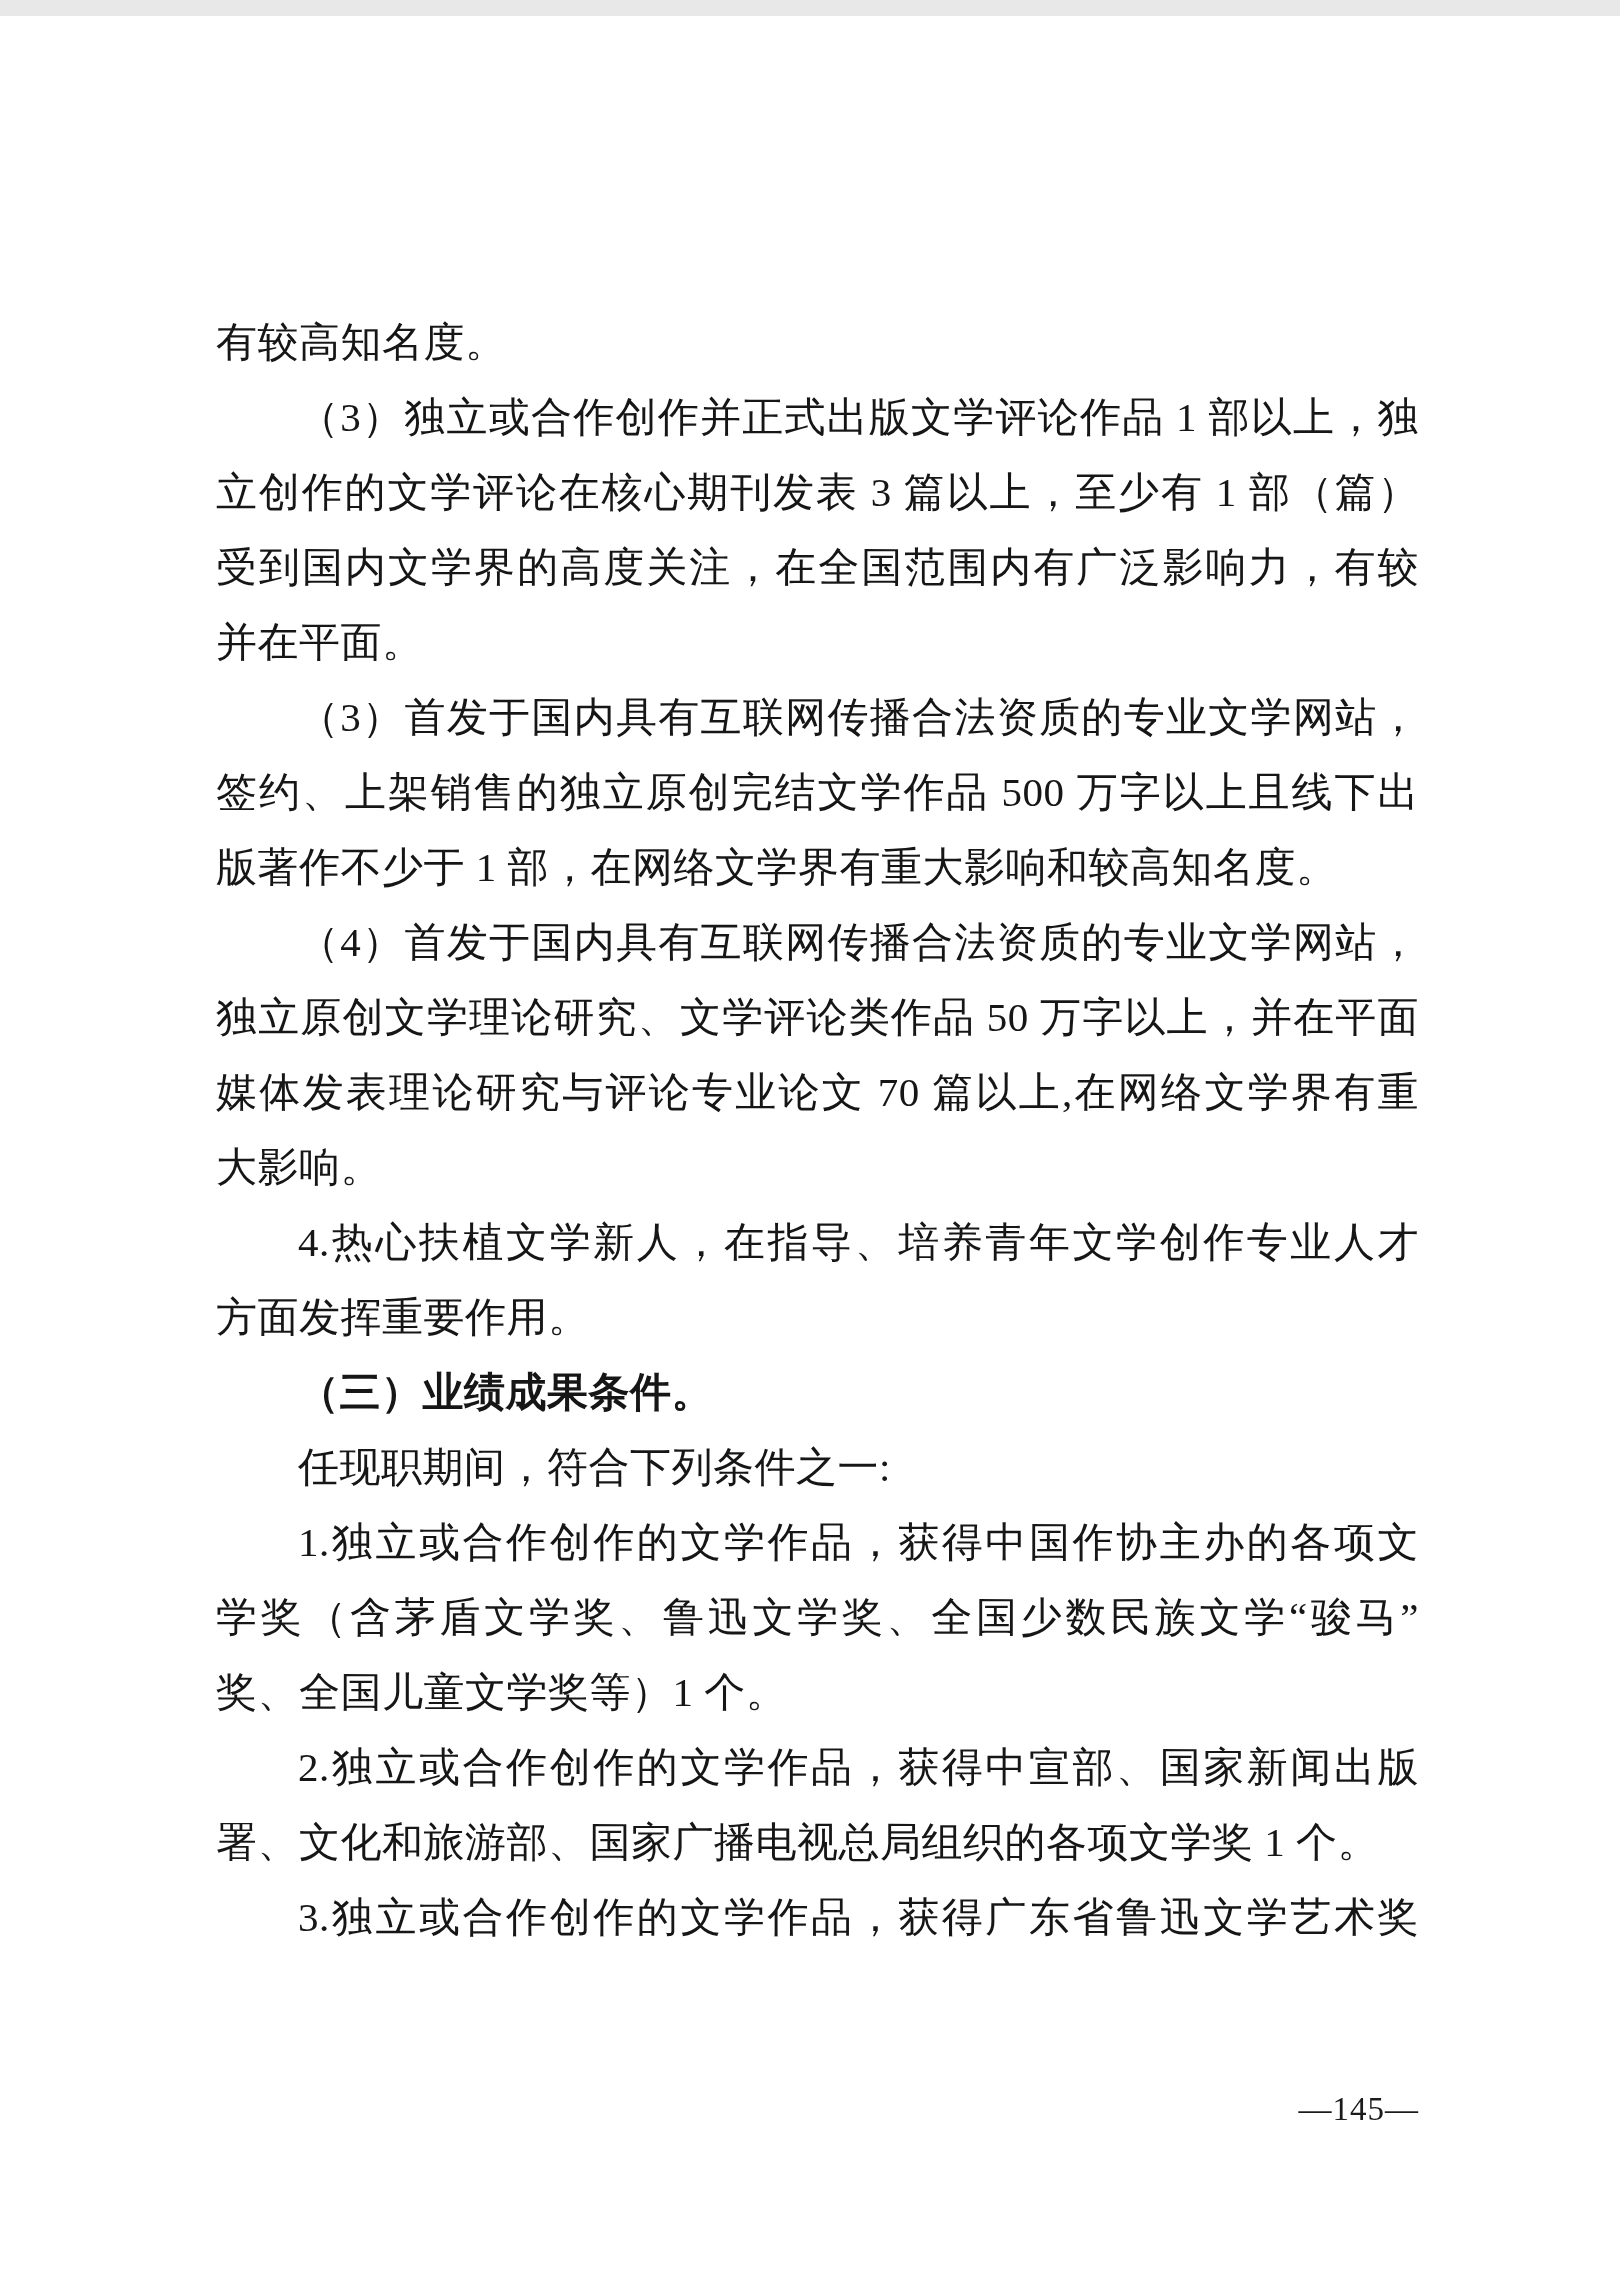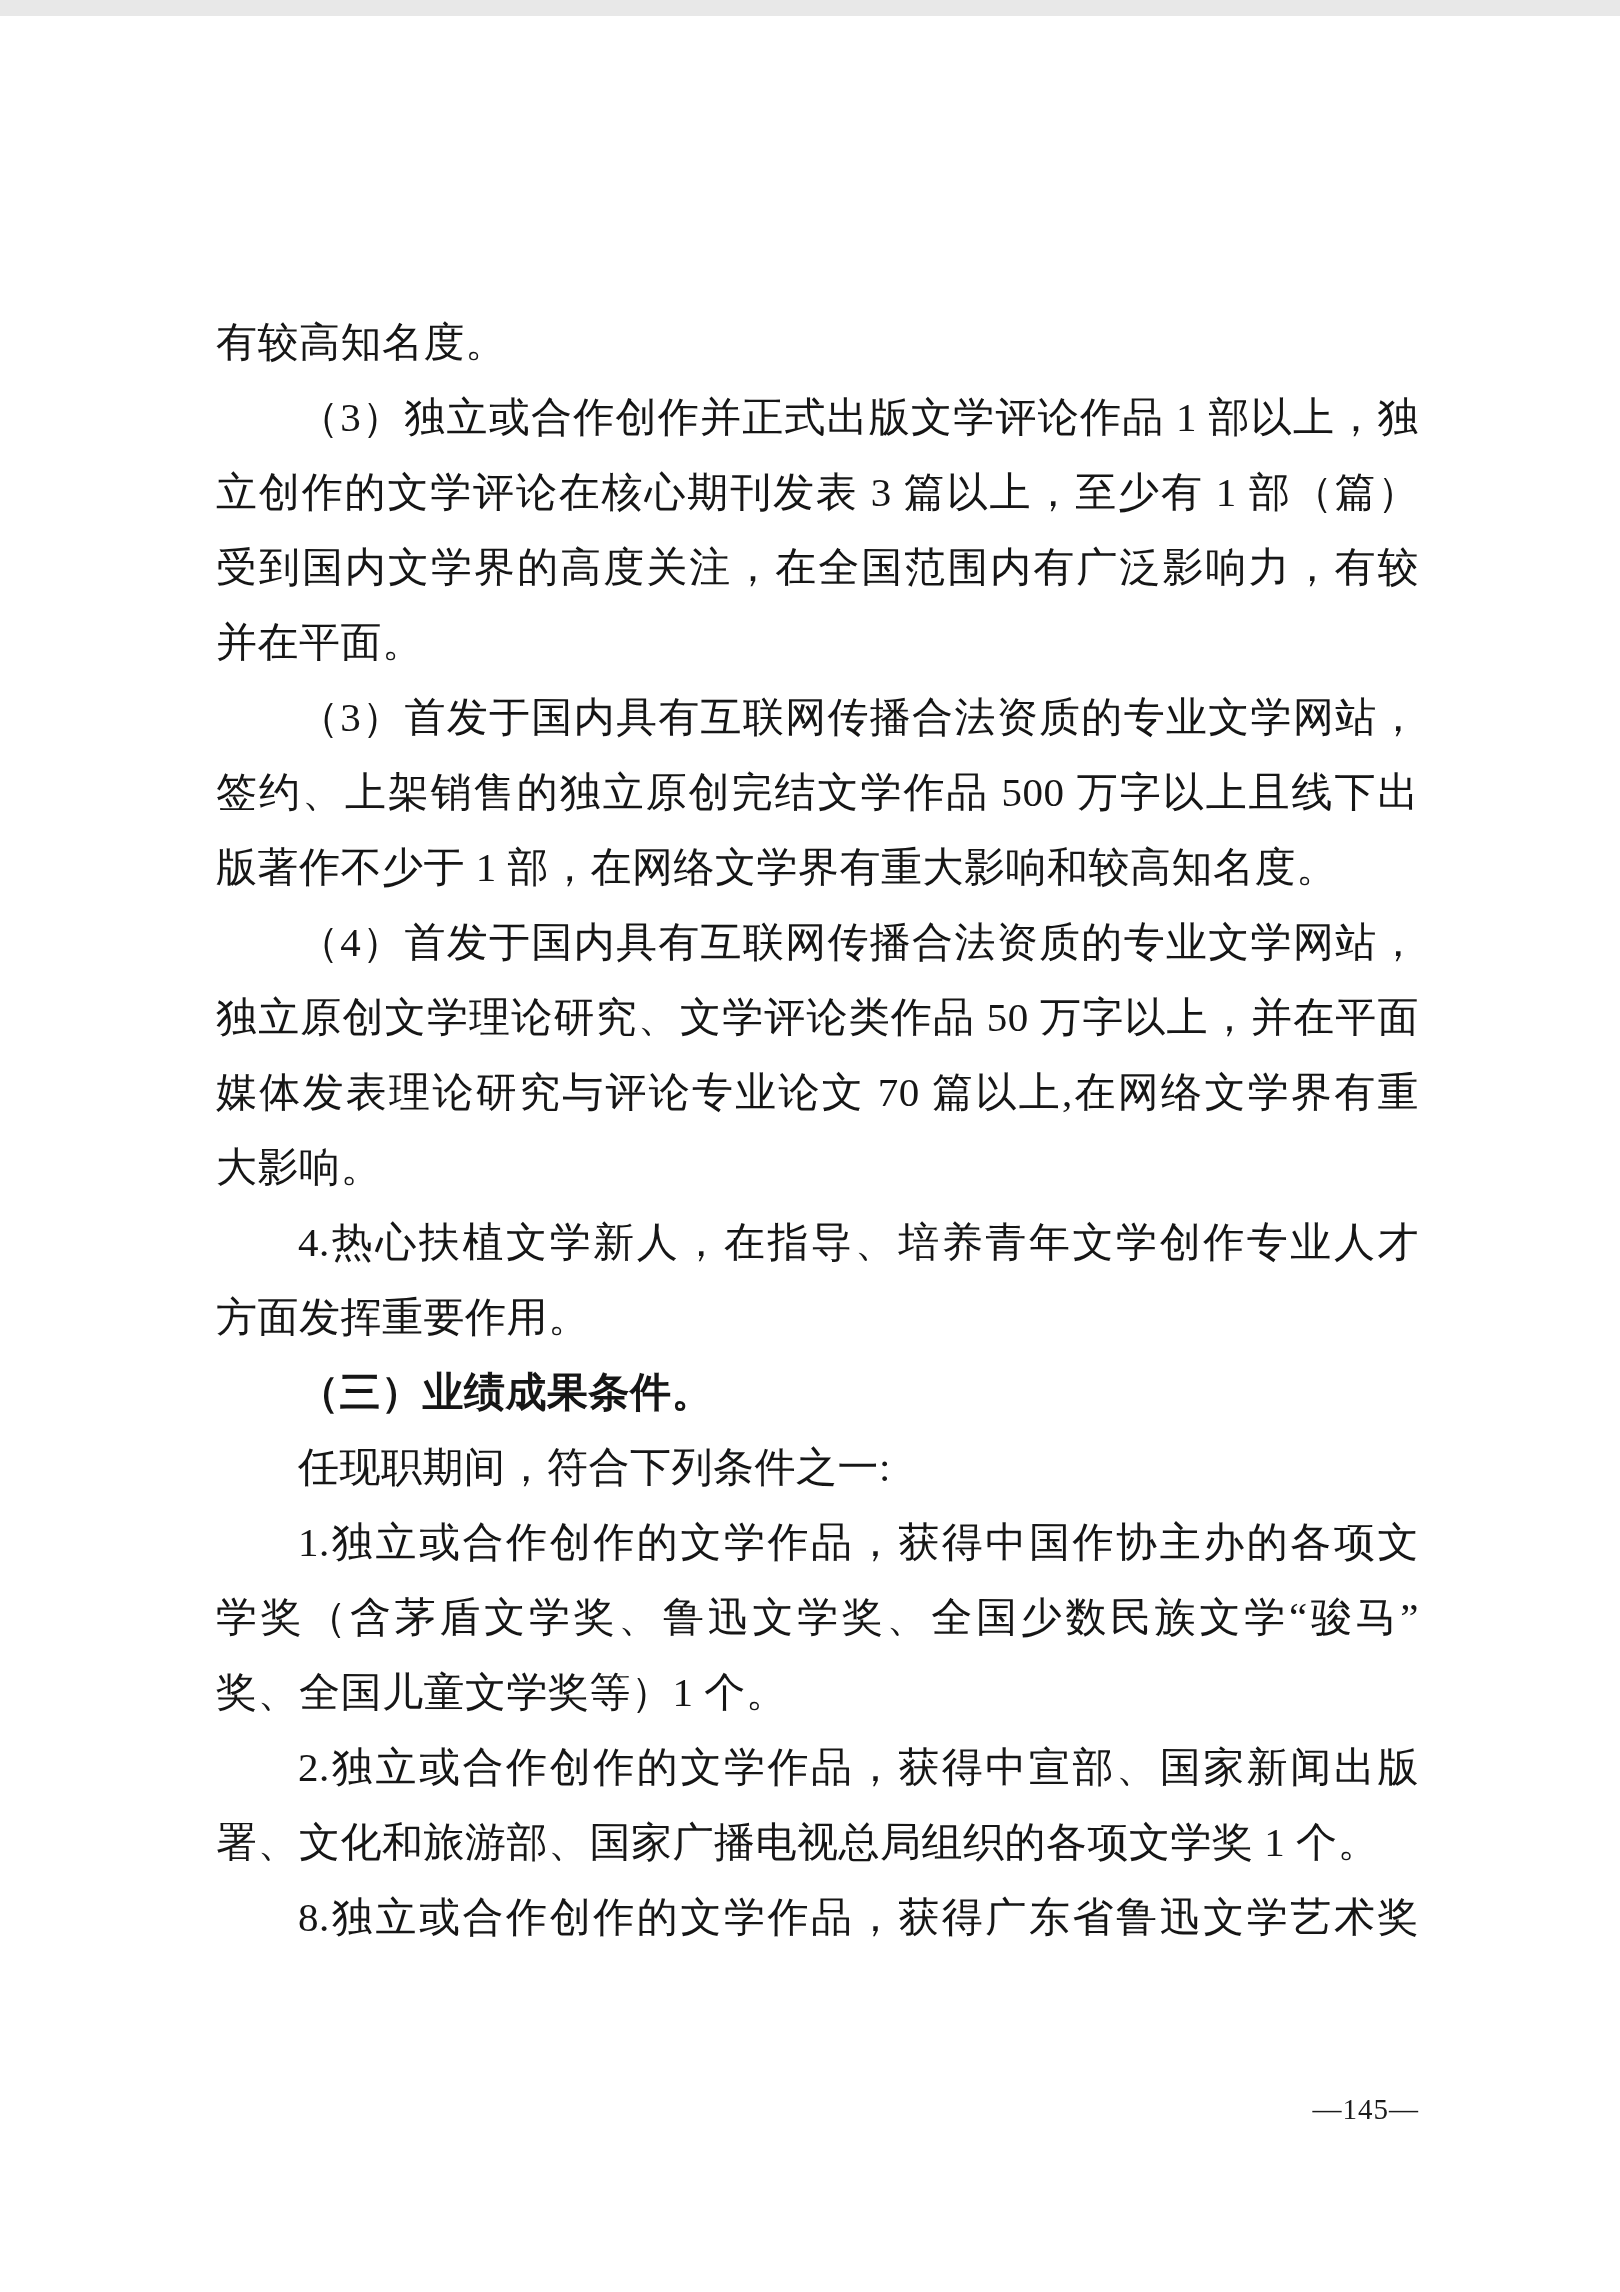--- a/index.html
+++ b/index.html
@@ -40,21 +40,21 @@
   }
   .line.bold {
     font-weight: bold;
   }
   .page-number {
     position: absolute;
     left: 216px;
     top: 2070px;
     width: 1203px;
     text-align: right;
-    font-size: 29px;
+    font-size: 33px;
     line-height: 47px;
     letter-spacing: 1px;
     color: #1b1b1b;
   }
 </style>
 </head>
 <body>
 
 <div class="page">
   <div class="doc-body">
@@ -72,17 +72,17 @@
       <div class="line">大影响。</div>
       <div class="line indent fill">4.热心扶植文学新人，在指导、培养青年文学创作专业人才</div>
       <div class="line">方面发挥重要作用。</div>
       <div class="line indent bold">（三）业绩成果条件。</div>
       <div class="line indent">任现职期间，符合下列条件之一:</div>
       <div class="line indent fill">1.独立或合作创作的文学作品，获得中国作协主办的各项文</div>
       <div class="line fill">学奖（含茅盾文学奖、鲁迅文学奖、全国少数民族文学“骏马”</div>
       <div class="line">奖、全国儿童文学奖等）1 个。</div>
       <div class="line indent fill">2.独立或合作创作的文学作品，获得中宣部、国家新闻出版</div>
       <div class="line">署、文化和旅游部、国家广播电视总局组织的各项文学奖 1 个。</div>
-      <div class="line indent fill">8.独立或合作创作的文学作品，获得广东省鲁迅文学艺术奖</div>
+      <div class="line indent fill">3.独立或合作创作的文学作品，获得广东省鲁迅文学艺术奖</div>
     </div>
   <div class="page-number">—145—</div>
 </div>
 
 
 </body></html>

